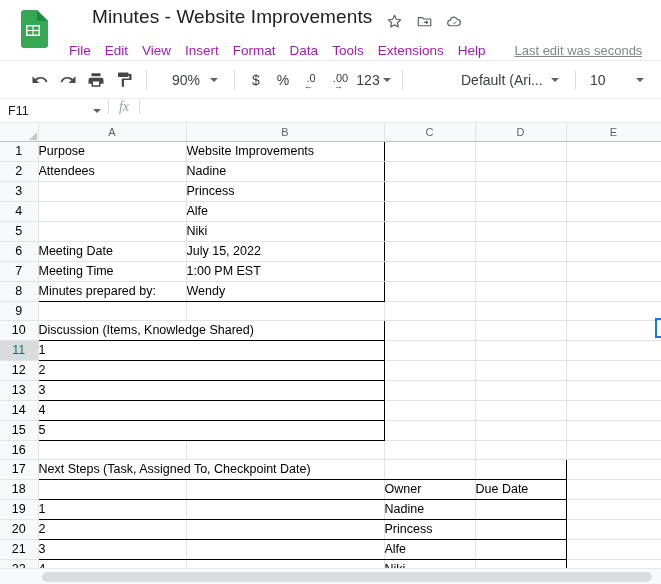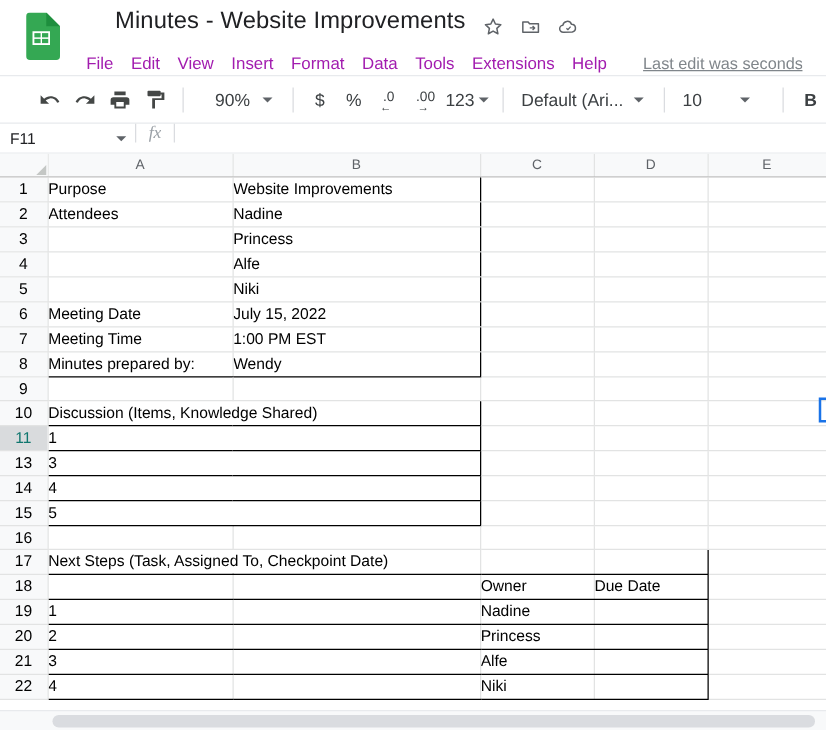--- a/index.html
+++ b/index.html
@@ -109,21 +109,21 @@
     border-left: 4px solid transparent;
     border-right: 4px solid transparent;
     border-top: 4px solid #5f6368;
     flex: none;
   }
   .caret-wrap {
     width: 24px; height: 26px;
     display: flex; align-items: center; justify-content: center;
     cursor: pointer; flex: none;
   }
-  .font-box { width: 88px; justify-content: flex-start; padding-left: 6px; overflow: hidden; }
+  .font-box { width: 88px; justify-content: flex-start; padding-left: 6px; overflow: hidden; margin-left: 44px; }
   .size-box { width: 34px; justify-content: flex-start; padding-left: 6px; }
   .fmt-btn {
     width: 27px; height: 27px;
     display: flex; align-items: center; justify-content: center;
     font-size: 14px; color: #3c4043;
     border-radius: 4px; cursor: pointer; flex: none;
   }
 
   
   .formulabar {
@@ -514,20 +514,27 @@
     </tr>
 
     <tr>
       <td class="rowhdr active">11</td>
       <td class="cell bl bb br" colspan="2">1</td>
       <td class="cell"></td>
       <td class="cell"></td>
       <td class="cell"></td>
     </tr>
 
+    <tr>
+      <td class="rowhdr">12</td>
+      <td class="cell bl bb br" colspan="2">2</td>
+      <td class="cell"></td>
+      <td class="cell"></td>
+      <td class="cell"></td>
+    </tr>
 
     <tr>
       <td class="rowhdr">13</td>
       <td class="cell bl bb br" colspan="2">3</td>
       <td class="cell"></td>
       <td class="cell"></td>
       <td class="cell"></td>
     </tr>
 
     <tr>

